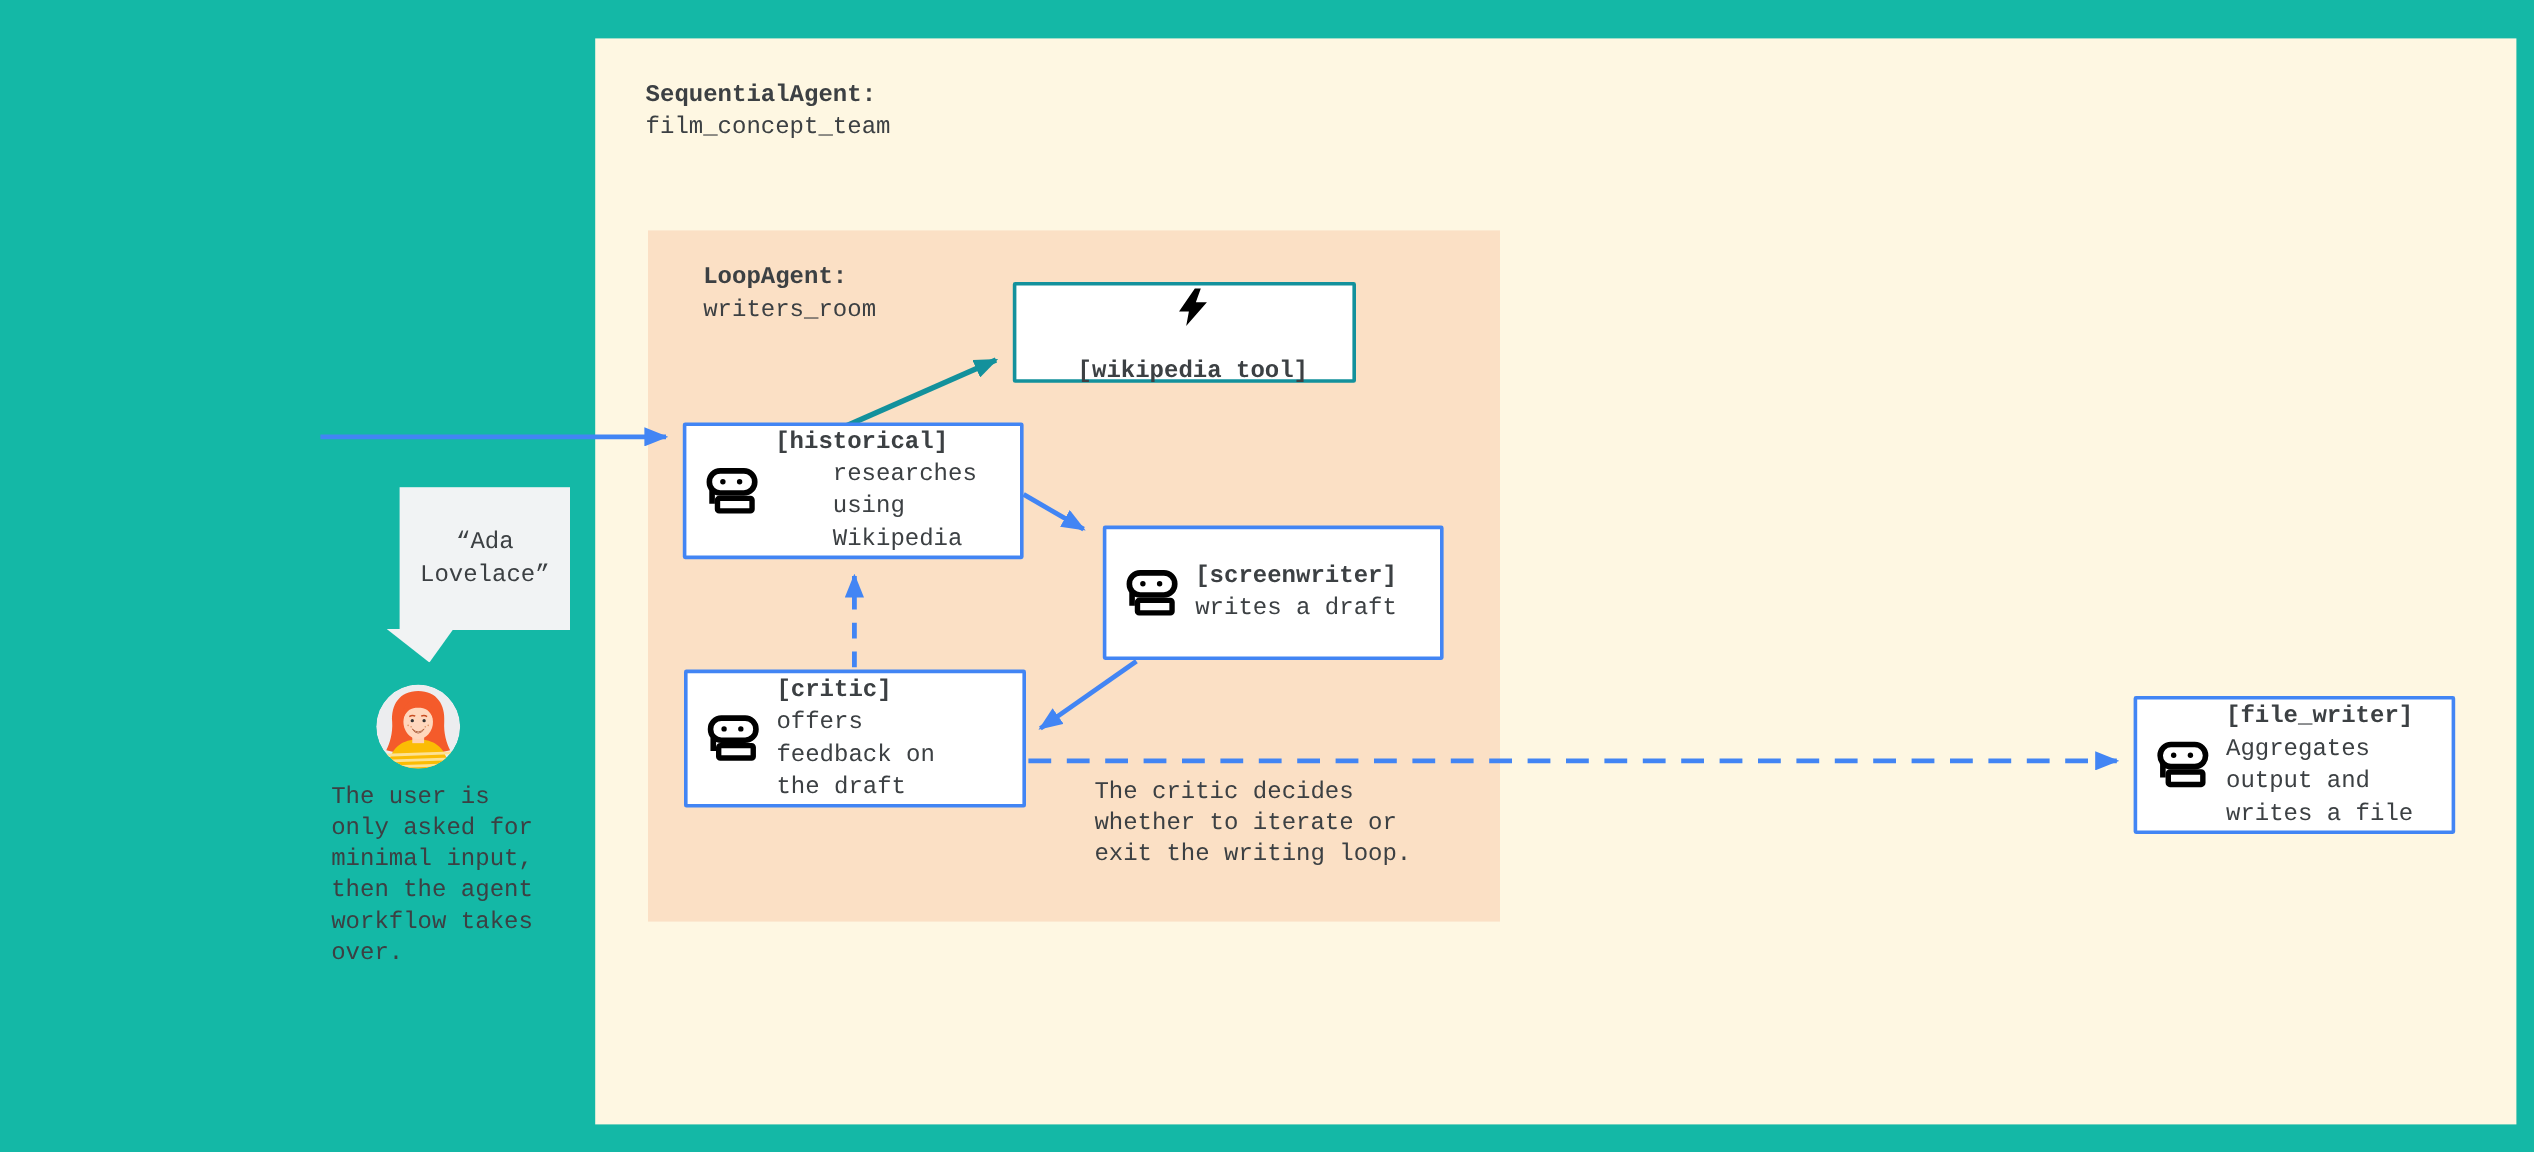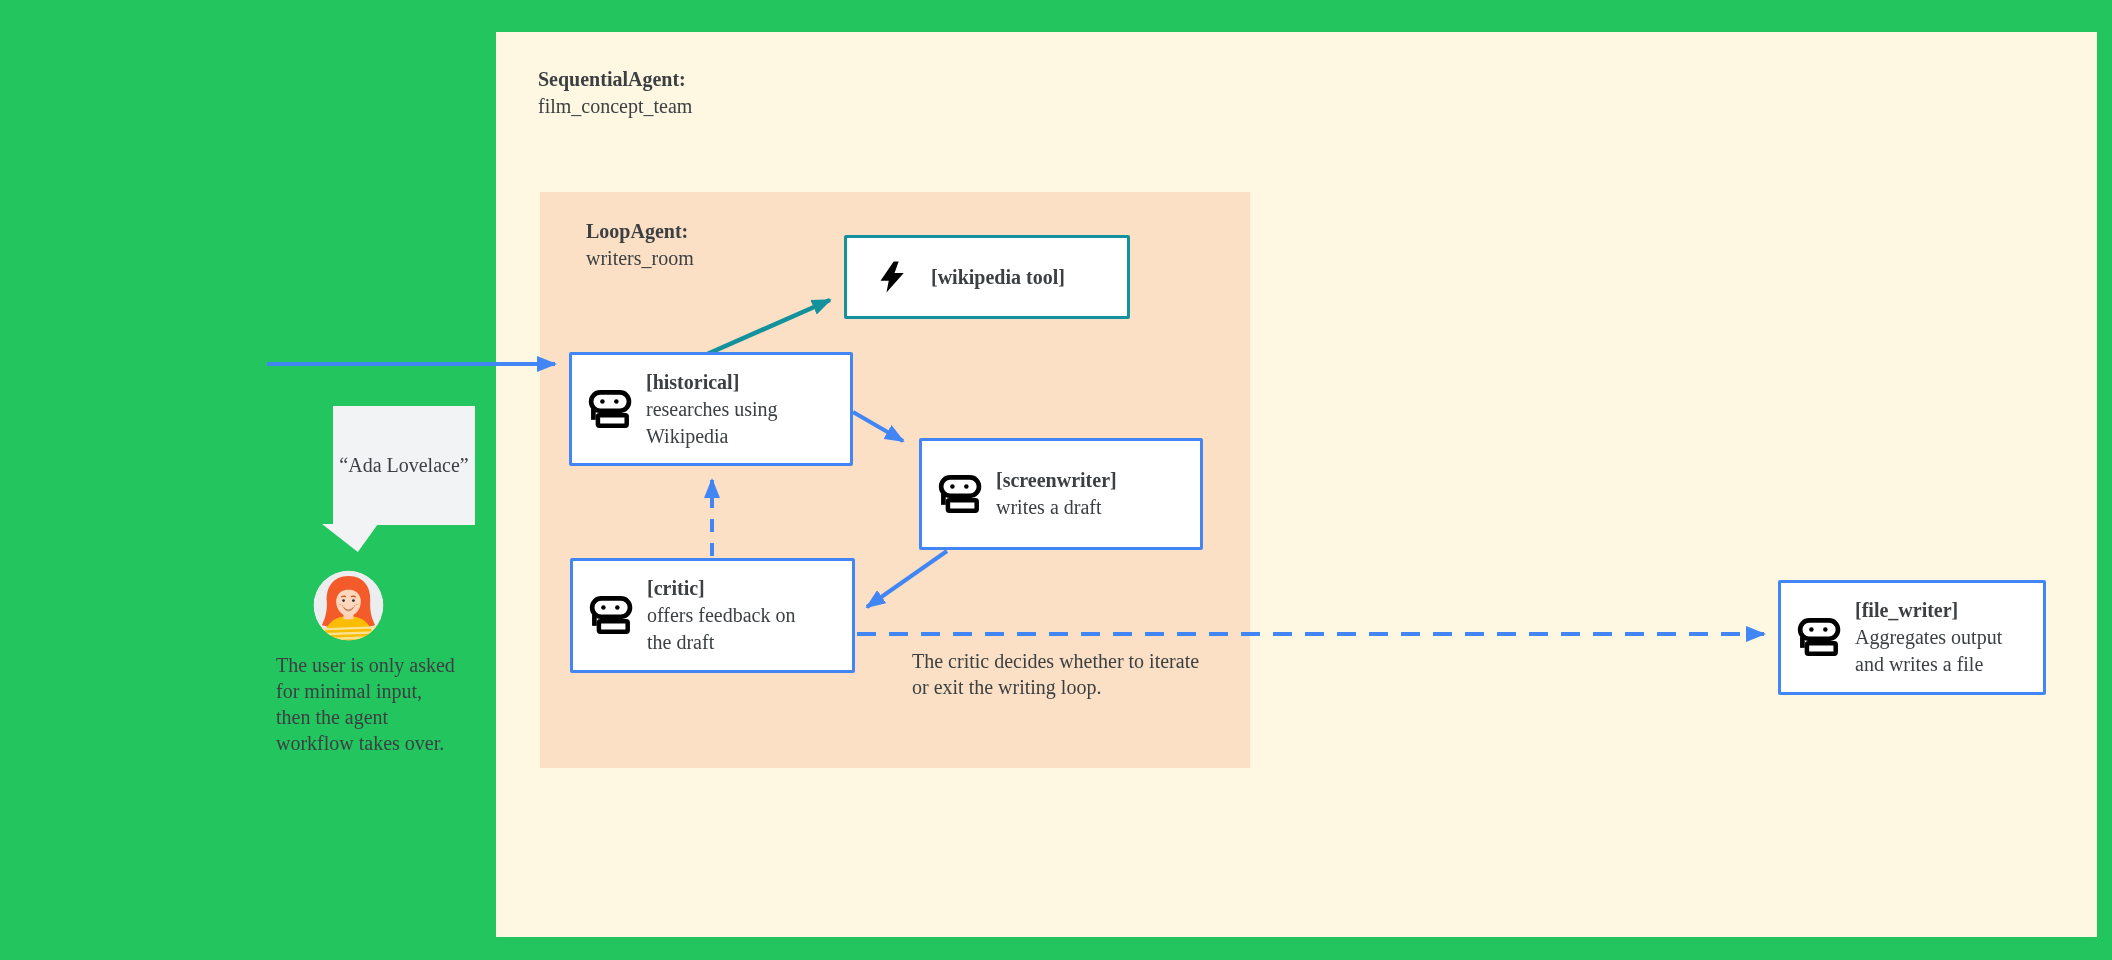--- a/index.html
+++ b/index.html
@@ -1,18 +1,18 @@
 <!DOCTYPE html>
 <html><head>
 <meta charset="utf-8">
 <style>
   html,body{margin:0;padding:0;background:#ffffff;}
   .canvas{
-    position:relative;width:2112px;height:960px;background:#22c55e;overflow:hidden;
-    font-family:Liberation Serif, serif;color:#3C4043;
+    position:relative;width:2112px;height:960px;background:#14b8a6;overflow:hidden;
+    font-family:Liberation Mono, monospace;color:#3C4043;
   }
   .panel{position:absolute;}
   .panel.outer{left:496px;top:32px;width:1601px;height:905px;background:#FEF7E2;}
   .panel.inner{left:540px;top:192px;width:710px;height:576px;background:#FBE0C5;}
   .panel-label{position:absolute;font-size:20px;line-height:27px;z-index:2;}
   .panel-label .type{font-weight:bold;}
   .panel-label.seq{left:538px;top:66px;}
   .panel-label.loop{left:586px;top:218px;}
 
   svg.arrows{position:absolute;left:0;top:0;z-index:3;}
@@ -20,22 +20,22 @@
   .node{
     position:absolute;z-index:5;background:#ffffff;border:3px solid #4285F4;border-radius:2px;
     display:flex;align-items:center;box-sizing:border-box;padding:0 14px 0 16px;gap:13px;
   }
   .node.teal{border-color:#13919C;}
   .node-title{font-weight:bold;font-size:20px;line-height:27px;}
   .node-desc{font-size:20px;line-height:27px;}
   .node-greeter{left:48px;top:337px;width:219px;height:143px;}
   .node-greeter .node-desc{width:112px;}
   .node-researcher{left:569px;top:352px;width:284px;height:114px;}
-  .node-researcher .node-desc{width:172px;}
-  .node-wikipedia{left:844px;top:235px;width:286px;height:84px;padding-left:28px;gap:22px;}
+  .node-researcher .node-desc{width:172px;margin-left:48px;}
+  .node-wikipedia{left:844px;top:235px;width:286px;height:84px;padding-left:28px;gap:22px;flex-direction:column;}
   .node-screenwriter{left:919px;top:438px;width:284px;height:112px;}
   .node-critic{left:570px;top:558px;width:285px;height:115px;}
   .node-critic .node-desc{width:152px;}
   .node-filewriter{left:1778px;top:580px;width:268px;height:115px;}
   .node-filewriter .node-desc{width:172px;}
 
   .icon-robot{width:45px;height:41px;flex:0 0 auto;}
   .icon-bolt{width:34px;height:36px;flex:0 0 auto;}
 
   .bubble{

